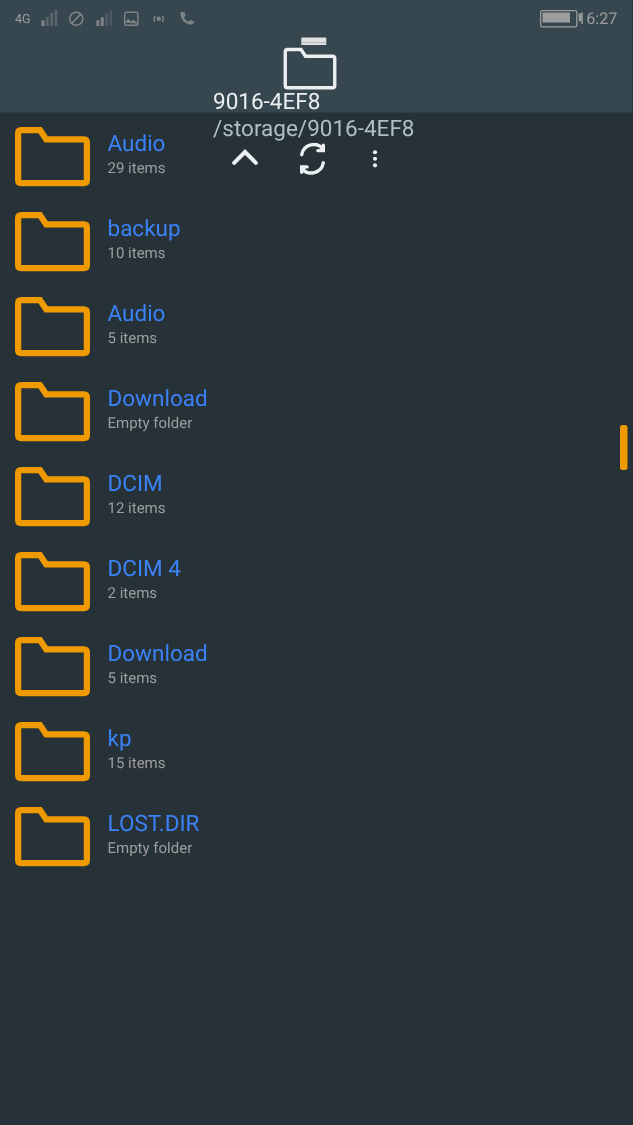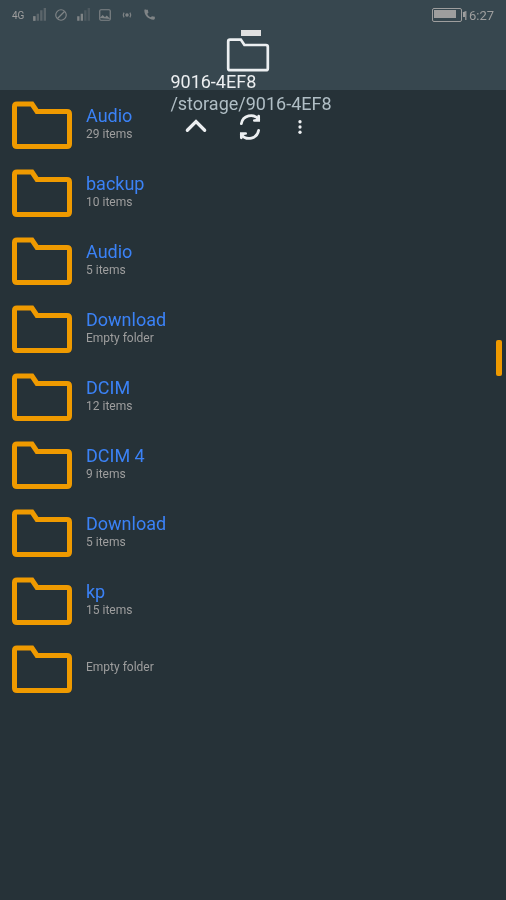--- a/index.html
+++ b/index.html
@@ -212,21 +212,21 @@
         <div class="item-name">DCIM</div>
         <div class="item-sub">12 items</div>
       </div>
     </div>
     <div class="list-item">
       <div class="folder-icon"><svg viewBox="0 0 48 40">
           <path d="M2 8 L2 36 Q2 38 4 38 L44 38 Q46 38 46 36 L46 12 Q46 10 44 10 L20 10 L16 4 L4 4 Q2 4 2 6 Z" fill="none" stroke="#ef9a00" stroke-width="4"></path>
         </svg></div>
       <div class="item-text">
         <div class="item-name">DCIM 4</div>
-        <div class="item-sub">9 items</div>
+        <div class="item-sub">2 items</div>
       </div>
     </div>
     <div class="list-item">
       <div class="folder-icon"><svg viewBox="0 0 48 40">
           <path d="M2 8 L2 36 Q2 38 4 38 L44 38 Q46 38 46 36 L46 12 Q46 10 44 10 L20 10 L16 4 L4 4 Q2 4 2 6 Z" fill="none" stroke="#ef9a00" stroke-width="4"></path>
         </svg></div>
       <div class="item-text">
         <div class="item-name">Download</div>
         <div class="item-sub">5 items</div>
       </div>
@@ -238,16 +238,17 @@
       <div class="item-text">
         <div class="item-name">kp</div>
         <div class="item-sub">15 items</div>
       </div>
     </div>
     <div class="list-item">
       <div class="folder-icon"><svg viewBox="0 0 48 40">
           <path d="M2 8 L2 36 Q2 38 4 38 L44 38 Q46 38 46 36 L46 12 Q46 10 44 10 L20 10 L16 4 L4 4 Q2 4 2 6 Z" fill="none" stroke="#ef9a00" stroke-width="4"></path>
         </svg></div>
       <div class="item-text">
+        <div class="item-name">LOST.DIR</div>
         <div class="item-sub">Empty folder</div>
       </div>
     </div>
   </div>
 
 </body></html>

